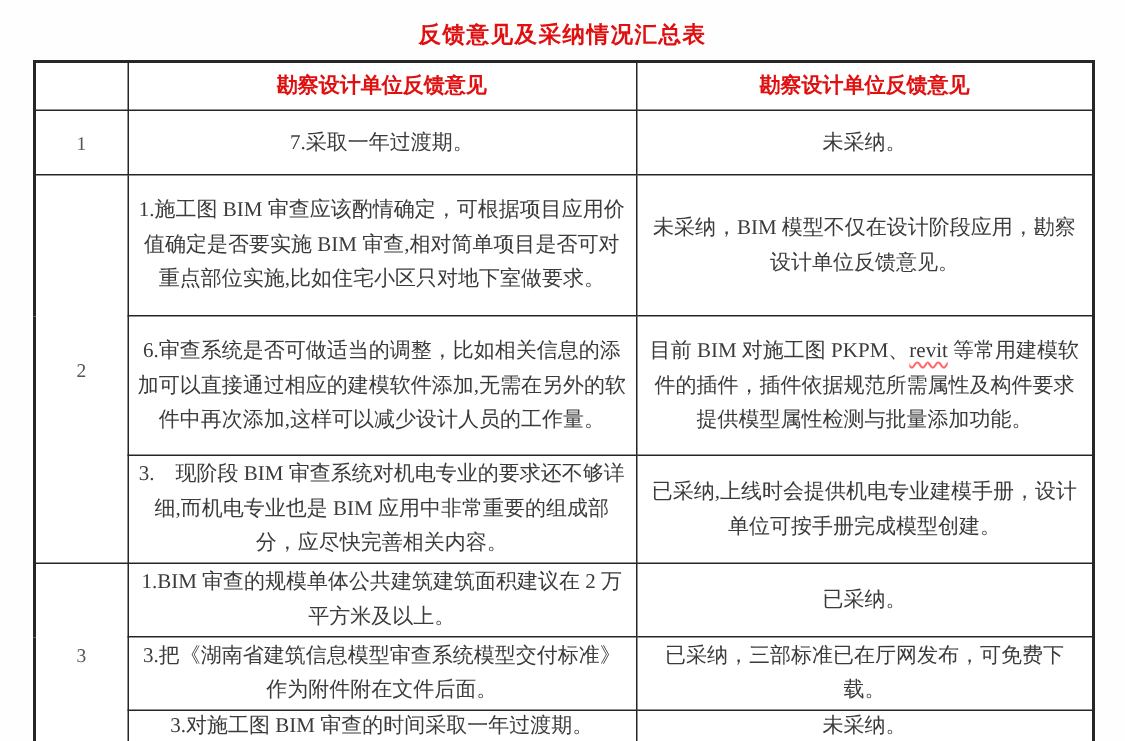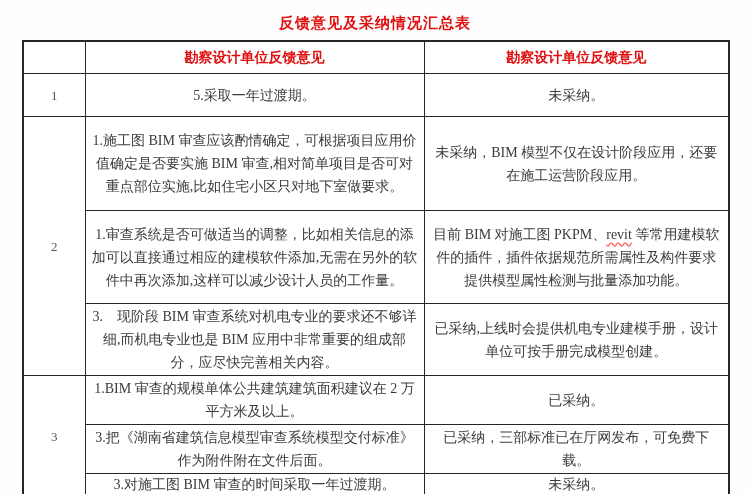--- a/index.html
+++ b/index.html
@@ -72,31 +72,31 @@
     </colgroup>
     <tbody>
       <tr class="rhead">
         <td class="head"></td>
         <td class="head">勘察设计单位反馈意见</td>
         <td class="head">勘察设计单位反馈意见</td>
       </tr>
 
       <tr class="r1">
         <td class="no-cell">1</td>
-        <td>5.采取一年过渡期。</td>
+        <td>7.采取一年过渡期。</td>
         <td>未采纳。</td>
       </tr>
 
       <tr class="r2a">
         <td class="no-cell" rowspan="3">2</td>
         <td>1.施工图 BIM 审查应该酌情确定，可根据项目应用价值确定是否要实施 BIM 审查,相对简单项目是否可对重点部位实施,比如住宅小区只对地下室做要求。</td>
-        <td>未采纳，BIM 模型不仅在设计阶段应用，还要在施工运营阶段应用。</td>
+        <td>未采纳，BIM 模型不仅在设计阶段应用，勘察设计单位反馈意见。</td>
       </tr>
       <tr class="r2b">
-        <td>1.审查系统是否可做适当的调整，比如相关信息的添加可以直接通过相应的建模软件添加,无需在另外的软件中再次添加,这样可以减少设计人员的工作量。</td>
+        <td>6.审查系统是否可做适当的调整，比如相关信息的添加可以直接通过相应的建模软件添加,无需在另外的软件中再次添加,这样可以减少设计人员的工作量。</td>
         <td><span>目前 BIM 对施工图 PKPM、</span><span class="flagged">revit</span><span> 等常用建模软件的插件，插件依据规范所需属性及构件要求提供模型属性检测与批量添加功能。</span></td>
       </tr>
       <tr class="r2c">
         <td>3.　现阶段 BIM 审查系统对机电专业的要求还不够详细,而机电专业也是 BIM 应用中非常重要的组成部分，应尽快完善相关内容。</td>
         <td>已采纳,上线时会提供机电专业建模手册，设计单位可按手册完成模型创建。</td>
       </tr>
 
       <tr class="r3a">
         <td class="no-cell" rowspan="3">3</td>
         <td>1.BIM 审查的规模单体公共建筑建筑面积建议在 2 万平方米及以上。</td>

